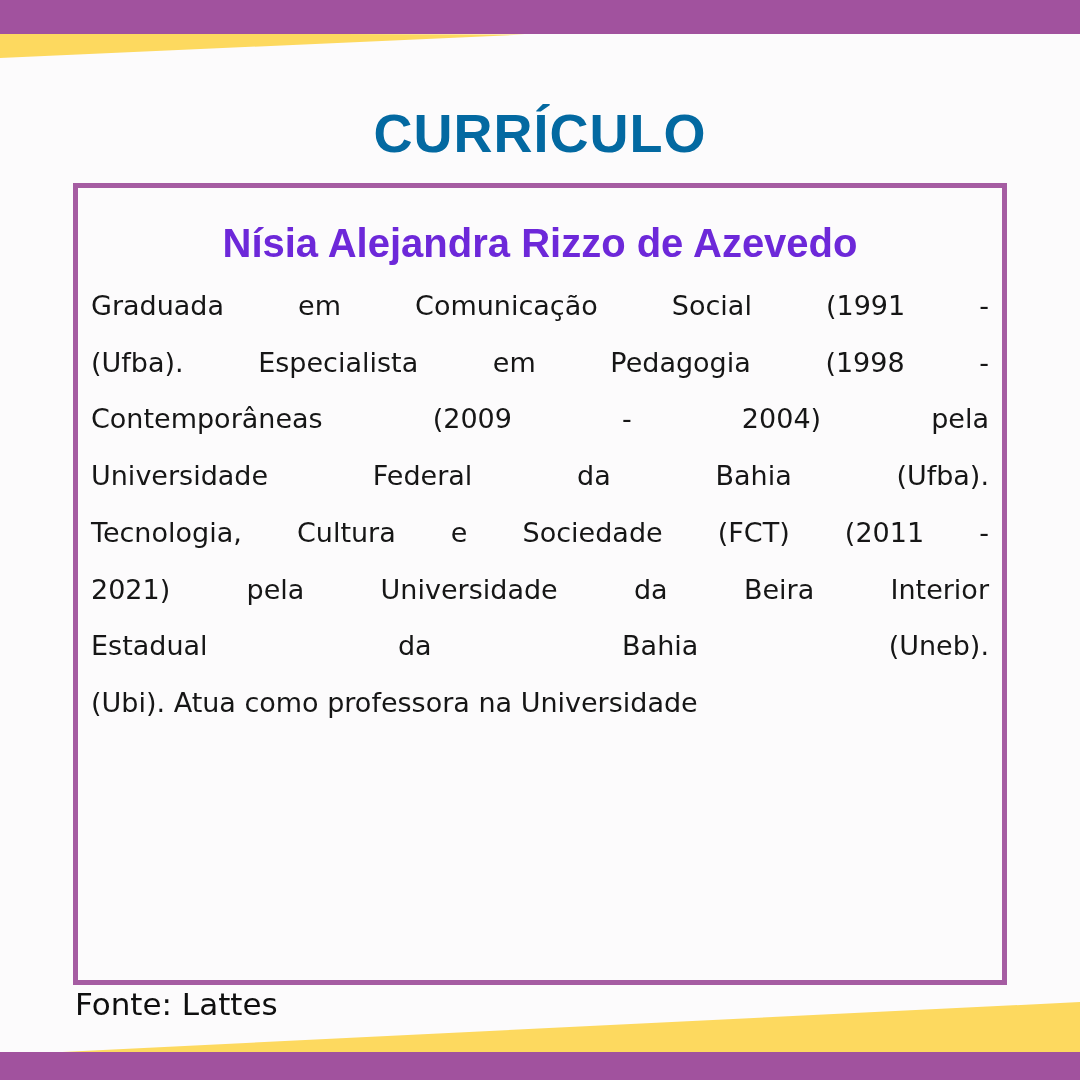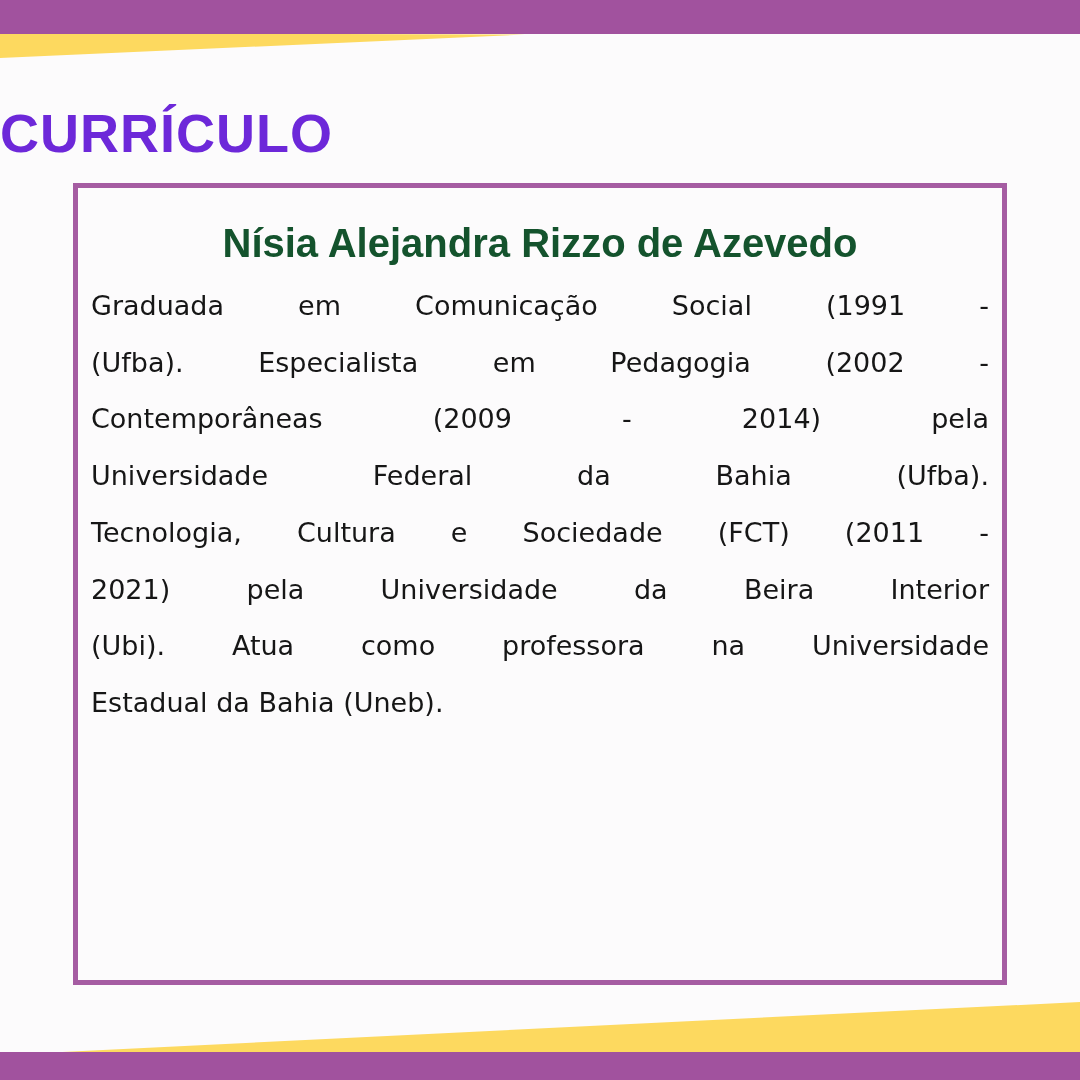--- a/index.html
+++ b/index.html
@@ -22,48 +22,48 @@
   }
   .banner-top { top: 0; }
   .banner-bottom { top: 1000px; }
 
   .page-title {
     position: absolute;
     top: 102px;
     left: 0;
     width: 100%;
     margin: 0;
-    text-align: left;
+    text-align: center;
     font-family: "Liberation Sans", sans-serif;
     font-weight: 700;
     font-size: 54px;
     line-height: 62px;
     letter-spacing: 1px;
-    color: #6d28d9;
+    color: #0369a1;
   }
 
   .card {
     position: absolute;
     top: 183px;
     left: 73px;
     width: 934px;
     height: 802px;
     box-sizing: border-box;
     border: 5px solid #A55CA2;
     padding-top: 30px;
     background: transparent;
   }
   .card-name {
     margin: 0;
     text-align: center;
     font-family: "Liberation Sans", sans-serif;
     font-weight: 700;
     font-size: 40px;
     line-height: 50px;
-    color: #14532d;
+    color: #6d28d9;
   }
   .bio {
     margin: 10px 13px 0 13px;
     font-size: 27px;
     line-height: 56.7px;
     color: #161616;
   }
   .bio-line {
     text-align: justify;
     text-align-last: justify;
@@ -93,29 +93,30 @@
     <polygon points="0,0 1080,0 1080,34 0,34" fill="#A1529E"></polygon>
   </svg>
 
   <h1 class="page-title">CURRÍCULO</h1>
 
   <div class="card">
     <h2 class="card-name">Nísia Alejandra Rizzo de Azevedo</h2>
 
     <div class="bio">
         <div class="bio-line">Graduada em Comunicação Social (1991 -</div>
-        <div class="bio-line">(Ufba). Especialista em Pedagogia (2002 -</div>
-        <div class="bio-line">Contemporâneas (2009 - 2014) pela</div>
+        <div class="bio-line">(Ufba). Especialista em Pedagogia (1998 -</div>
+        <div class="bio-line">Contemporâneas (2009 - 2004) pela</div>
         <div class="bio-line">Universidade Federal da Bahia (Ufba).</div>
         <div class="bio-line">Tecnologia, Cultura e Sociedade (FCT) (2011 -</div>
         <div class="bio-line">2021) pela Universidade da Beira Interior</div>
+        <div class="bio-line">Estadual da Bahia (Uneb).</div>
         <div class="bio-line">(Ubi). Atua como professora na Universidade</div>
-        <div class="bio-line">Estadual da Bahia (Uneb).</div>
       </div>
   </div>
 
+  <p class="source-caption">Fonte: Lattes</p>
 
   <svg class="banner-svg banner-bottom" width="1080" height="80" viewBox="0 0 1080 80">
     <polygon points="52,52.5 1080,2 1080,52.5" fill="#FDD95F"></polygon>
     <polygon points="0,52 1080,52 1080,80 0,80" fill="#A1529E"></polygon>
   </svg>
 
 </div>
 
 </body></html>

